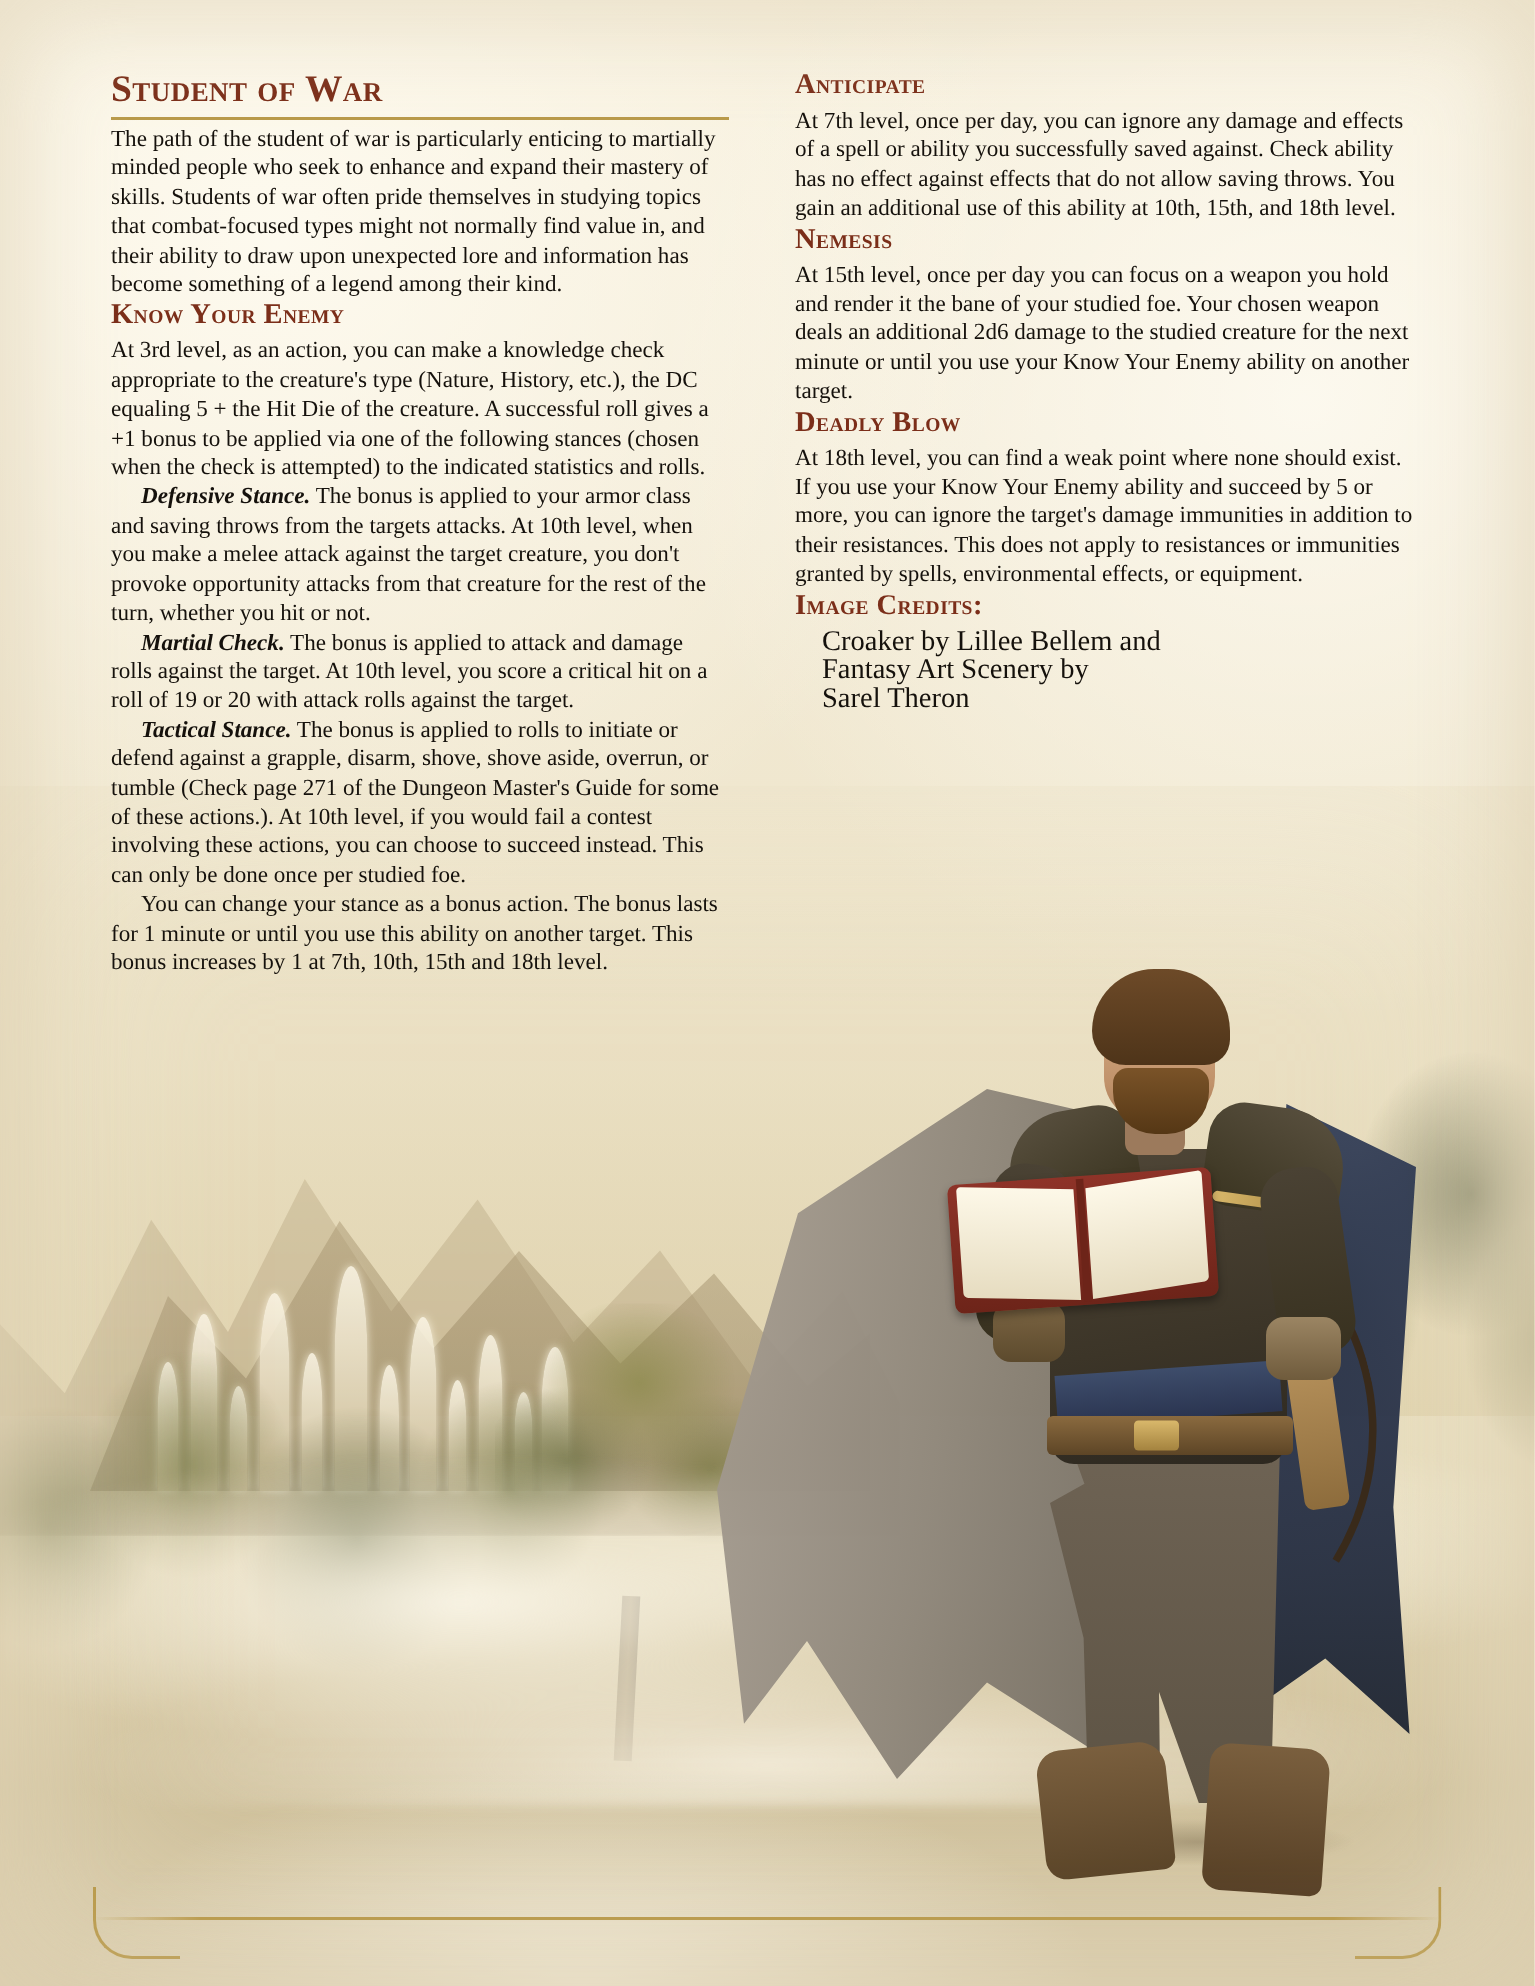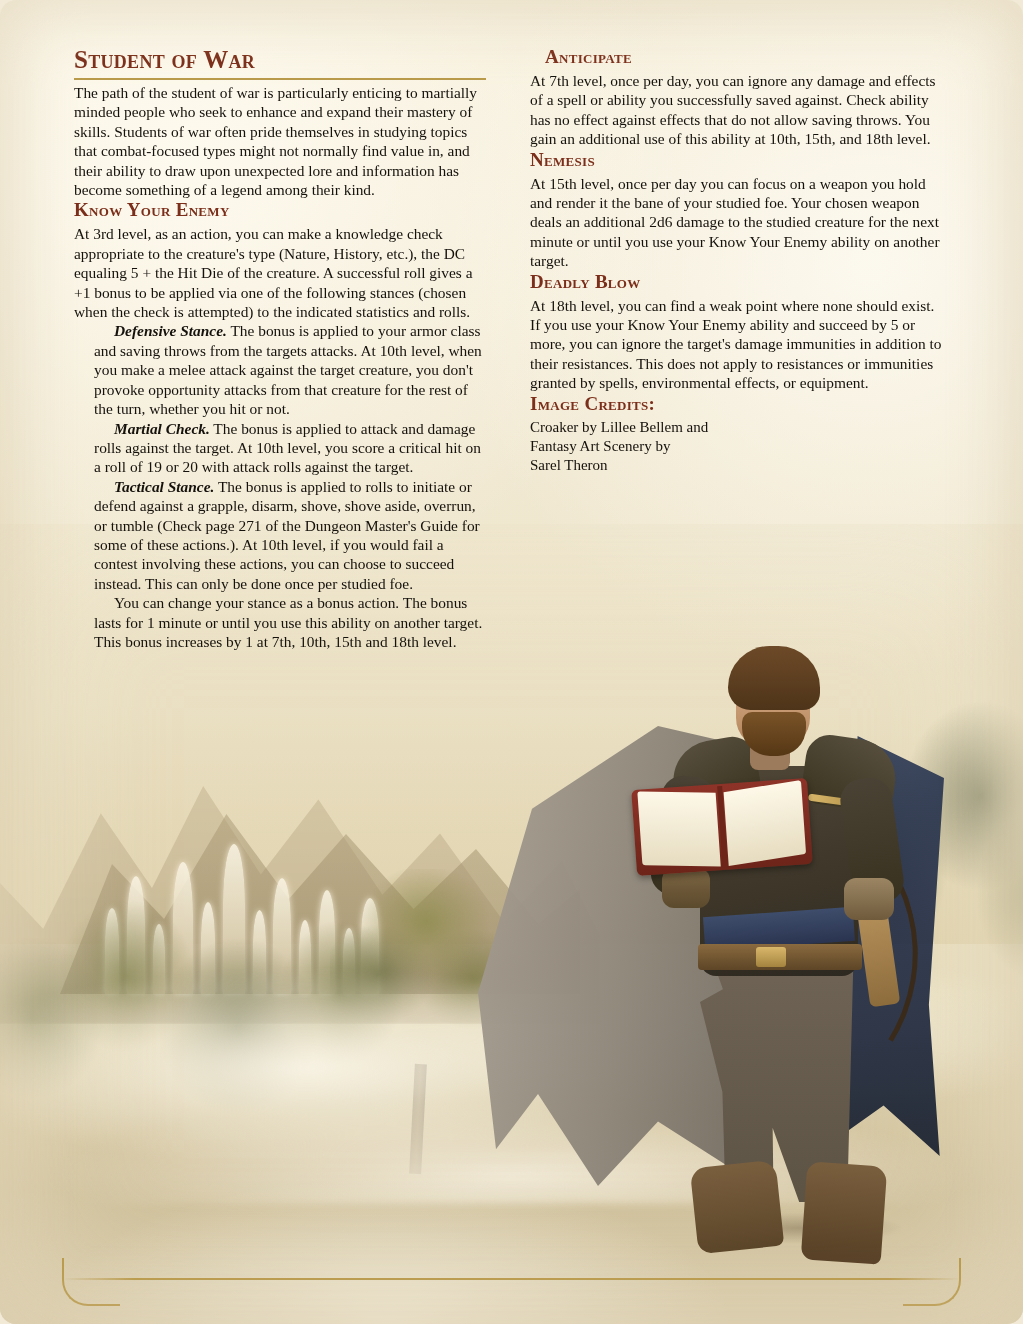--- a/index.html
+++ b/index.html
@@ -16,21 +16,20 @@
 
   #page {
     position: relative;
     width: 1023px;
     height: 1324px;
     overflow: hidden;
     background:
       radial-gradient(ellipse 70% 50% at 18% 12%, rgba(255,252,242,0.85) 0%, rgba(248,241,224,0.0) 70%),
       radial-gradient(ellipse 60% 45% at 85% 20%, rgba(255,253,246,0.75) 0%, rgba(245,237,218,0.0) 70%),
       linear-gradient(180deg, #f7f0dd 0%, #f3ebd6 22%, #efe6cd 45%, #e9dfc2 62%, #e6dbba 78%, #e9dfc0 92%, #efe7cf 100%);
-    border-radius: 16px;
   }
 
   
   .art {
     position: absolute;
     left: 0; right: 0; bottom: 0;
     height: 800px;
     overflow: hidden;
   }
   .sky {
@@ -301,36 +300,36 @@
     font-size: 25px;
     border-bottom: 2px solid #b99a4a;
     padding-bottom: 4px;
     margin-bottom: 9px;
   }
   .title-sub {
     font-size: 19px;
     margin-top: 18px;
     margin-bottom: 2px;
   }
-  .title-sub.first { margin-top: 0; margin-left: 15px; }
+  .title-sub.first { margin-top: 0; }
 
   p {
     margin: 0 0 0 0;
     font-size: 15.4px;
     line-height: 19.4px;
     color: #15110c;
     text-align: left;
   }
   p + p { margin-top: 0; }
-  p.indent { text-indent: 20px; margin-left: 20px; }
+  p.indent { text-indent: 20px; }
   .run-in {
     font-weight: bold;
     font-style: italic;
   }
-  .credits p { font-size: 15px; line-height: 19px; }
+  .credits p { font-size: 19px; line-height: 19px; margin-left: 18px; }
 
   
   .footer-rule {
     position: absolute;
     left: 62px; right: 62px; bottom: 44px;
     height: 2px;
     background: linear-gradient(90deg, rgba(185,154,74,0) 0%, #b99a4a 8%, #b99a4a 92%, rgba(185,154,74,0) 100%);
   }
   .footer-corner-l, .footer-corner-r {
     position: absolute;

